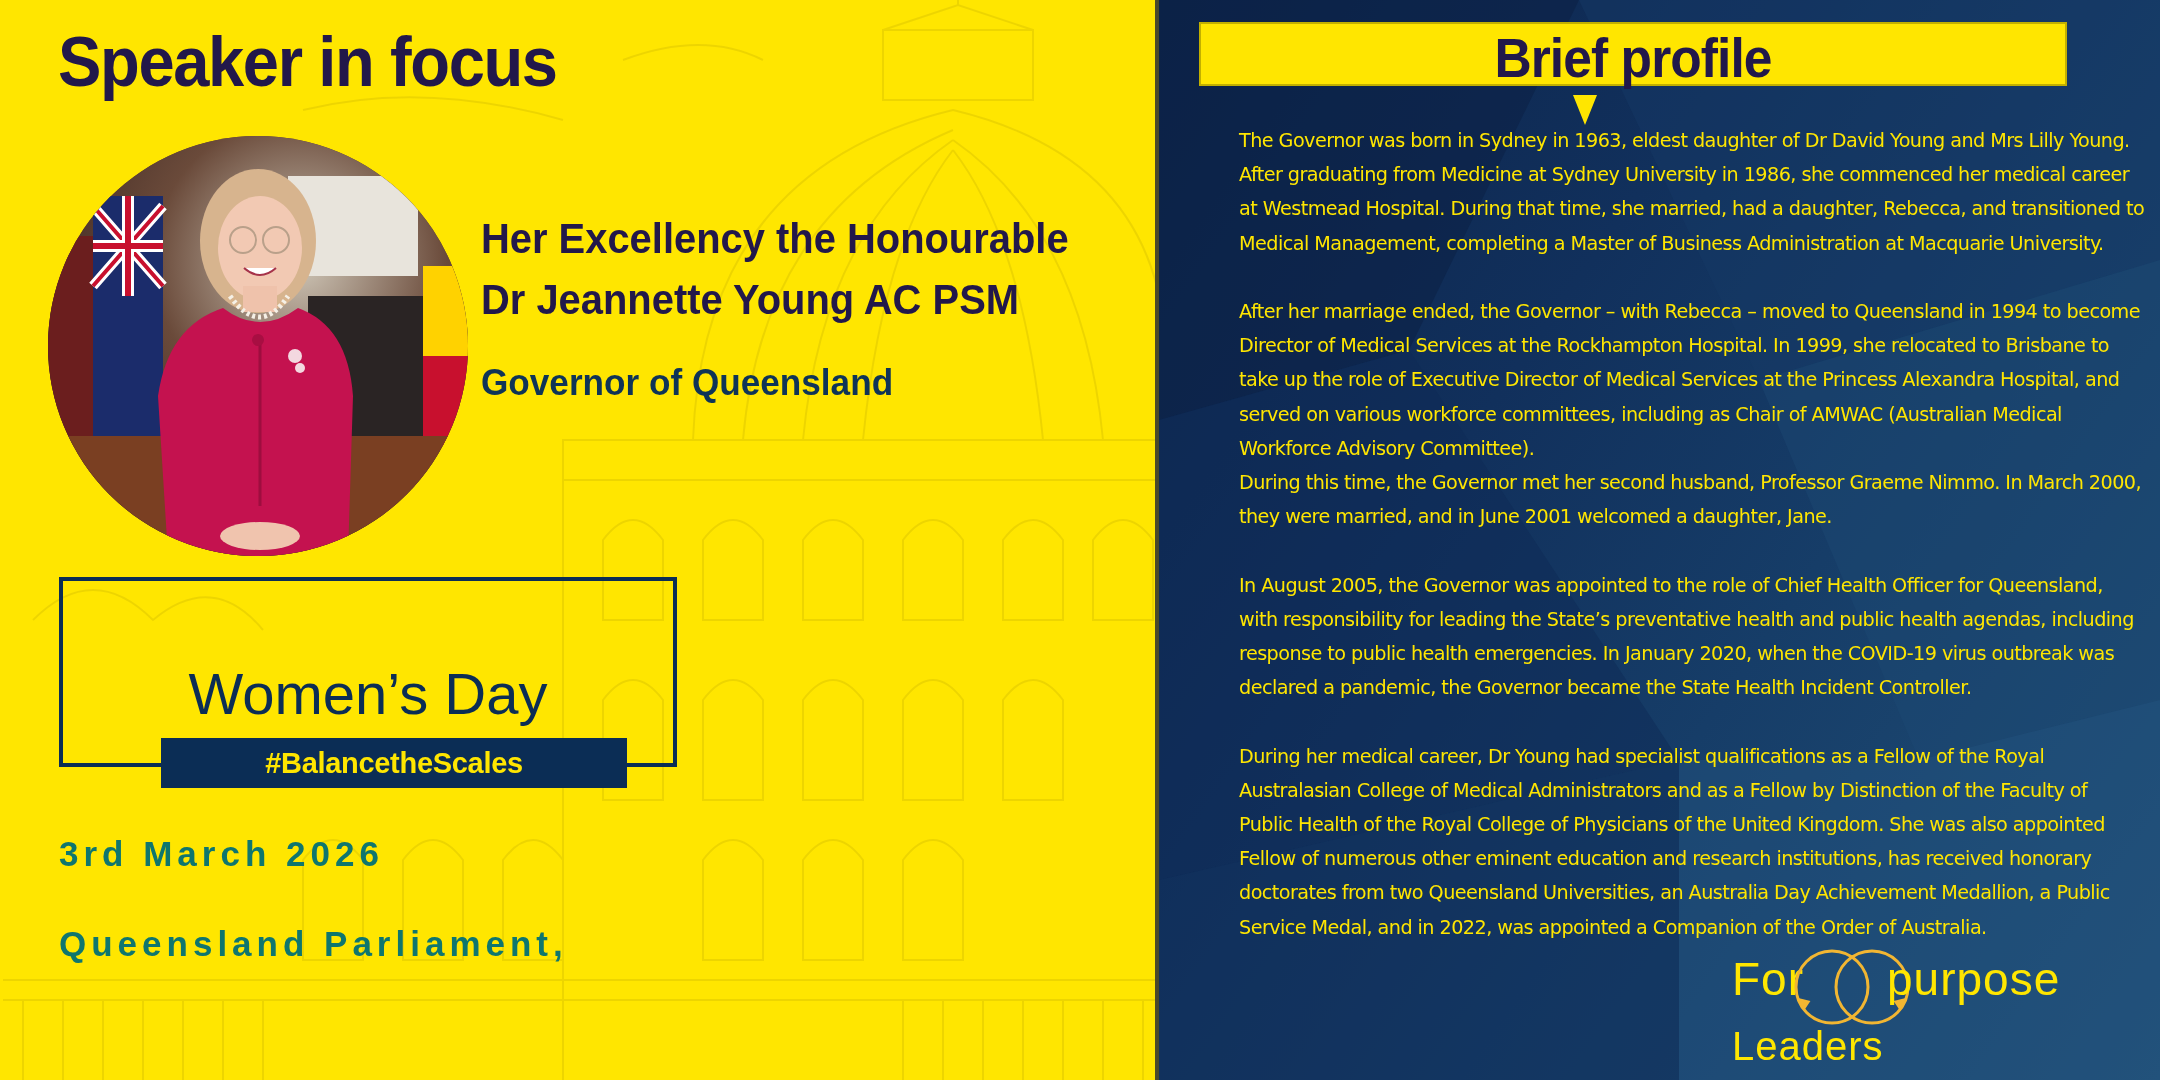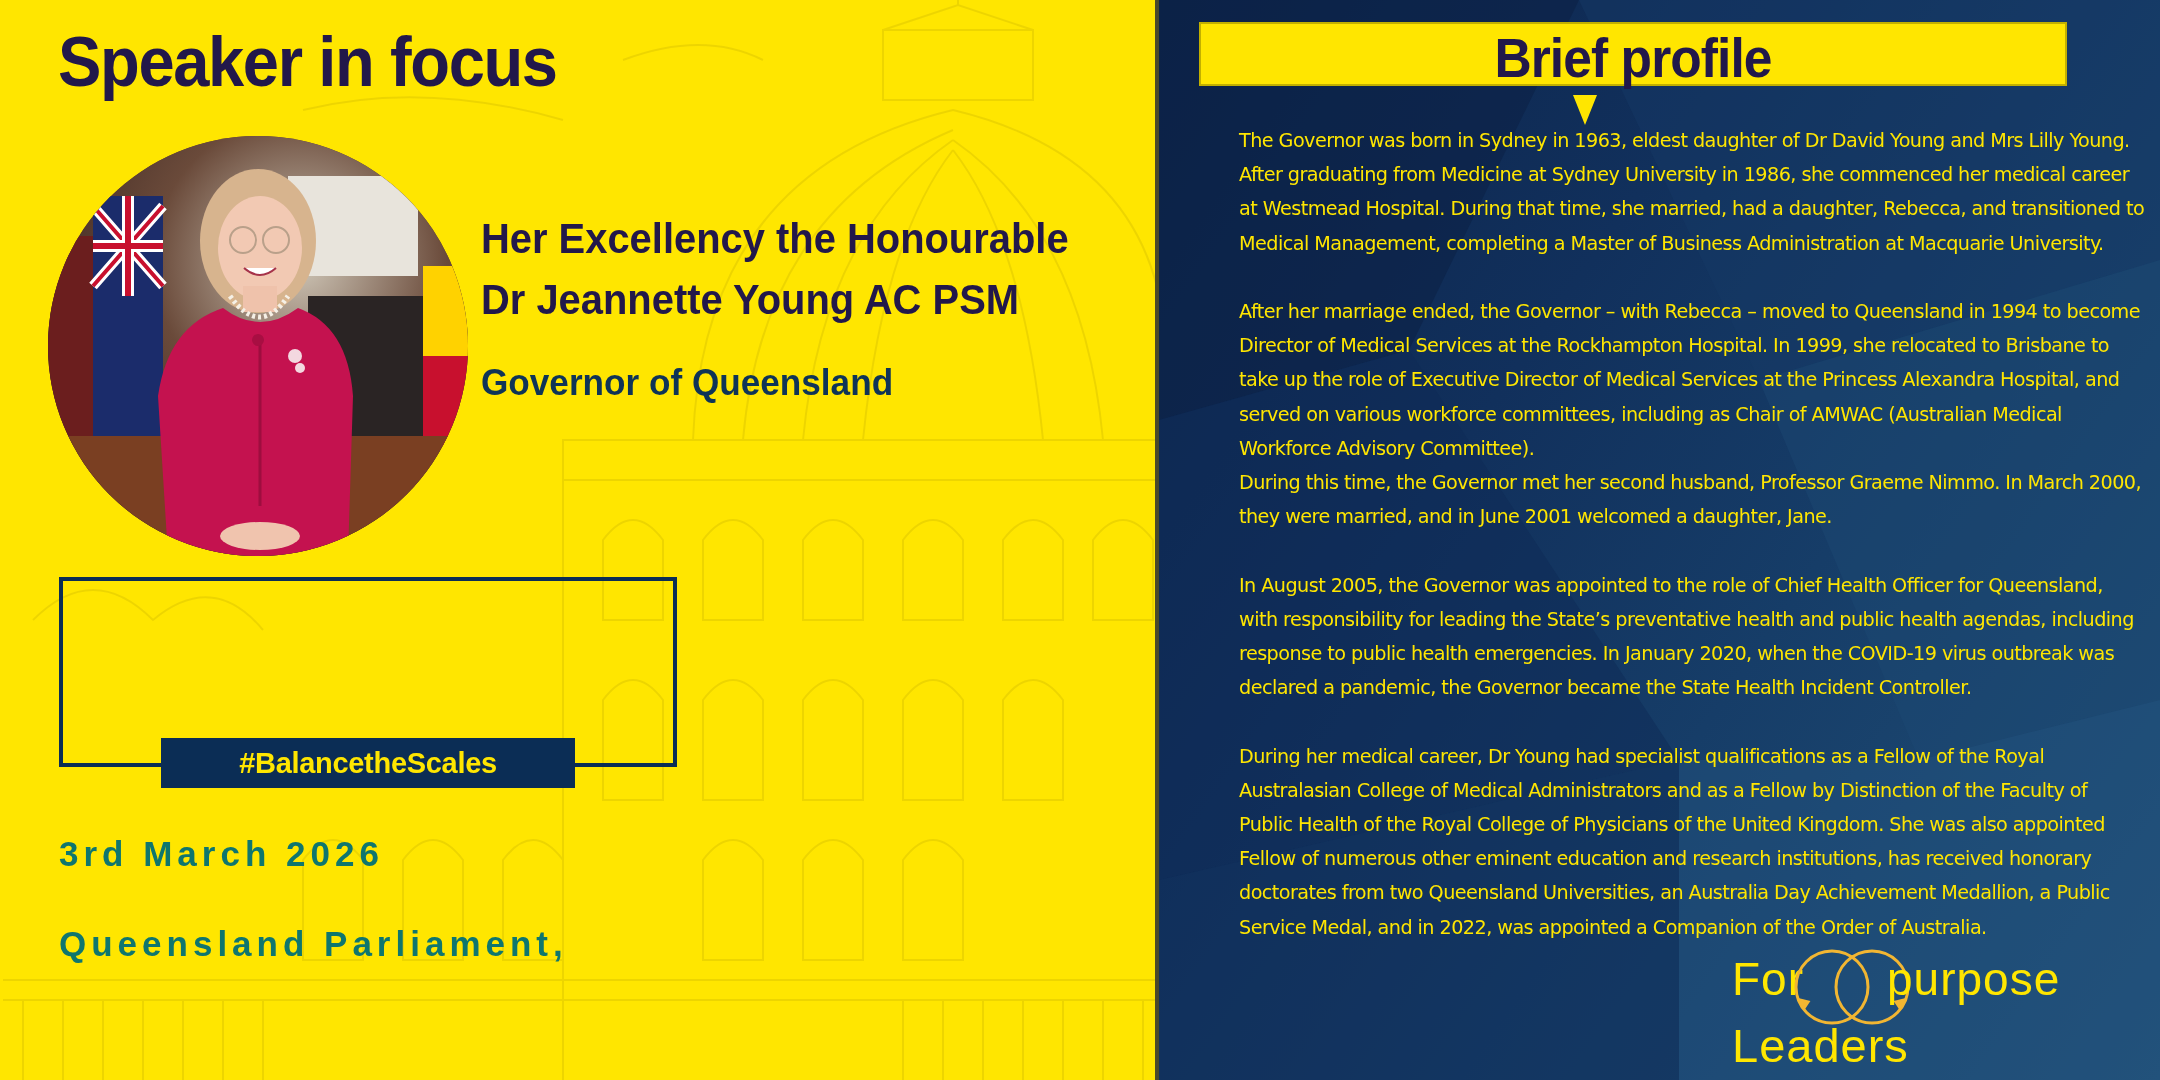--- a/index.html
+++ b/index.html
@@ -44,21 +44,21 @@
   }
   .iwd-line1, .iwd-line2 {
     position: absolute; left: 0; width: 100%; text-align: center;
     font-family: "Liberation Sans", sans-serif; color: #0B2D55;
     font-size: 58px; font-weight: 400; line-height: 62px; white-space: nowrap;
   }
   .iwd-line1 { top: 20px; }
   .iwd-line2 { top: 82px; }
   .iwd-line1 b { font-weight: 700; }
   .hashtag {
-    position: absolute; left: 158px; top: 738px; width: 414px; height: 50px;
+    position: absolute; left: 158px; top: 738px; width: 466px; height: 50px;
     background: #0B2D55; color: #FFE600; text-align: center;
     font-family: "Liberation Sans", sans-serif; font-weight: 700;
     font-size: 29px; line-height: 50px; letter-spacing: -0.3px;
   }
 
   .event-date, .event-venue {
     position: absolute; left: 56px;
     font-family: "Liberation Sans", sans-serif; font-weight: 700;
     color: #0f766e; font-size: 35px; letter-spacing: 5px; line-height: 44px;
   }
@@ -96,21 +96,21 @@
   }
   .bio p { margin-bottom: 34.2px; white-space: pre-line; }
 
   .logo { position: absolute; left: 573px; top: 940px; width: 360px; height: 130px; }
   .logo-for, .logo-purpose, .logo-leaders {
     position: absolute; font-family: "Liberation Sans", sans-serif; color: #FFE600;
     font-weight: 400; font-size: 46px; letter-spacing: 1px; line-height: 50px;
   }
   .logo-for { left: 0; top: 14px; }
   .logo-purpose { left: 155px; top: 14px; }
-  .logo-leaders { left: 0; top: 81px; font-size: 47px; }
+  .logo-leaders { left: 0; top: 81px; font-size: 40px; }
   .logo-rings { position: absolute; left: 60px; top: 2px; width: 120px; height: 90px; }
 </style>
 </head>
 <body>
 
 <section class="left">
   <svg class="sketch" viewBox="0 0 1157 1080" fill="none" stroke="#E0C800" stroke-width="2">
 
     <path d="M690 440 Q700 170 950 110 Q1200 170 1157 440"></path>
     <path d="M740 440 Q760 210 950 130"></path>
@@ -204,20 +204,21 @@
     </svg>
   </div>
 
   <div class="honorific">
     <div>Her Excellency the Honourable</div>
     <div>Dr Jeannette Young AC PSM</div>
   </div>
   <div class="role">Governor of Queensland</div>
 
   <div class="iwd-frame">
+    <div class="iwd-line2">Women’s Day</div>
   </div>
   <div class="hashtag">#BalancetheScales</div>
 
   <div class="event-date">3rd March 2026</div>
   <div class="event-venue">
     <div>Queensland Parliament,</div>
   </div>
 </section>
 
 <div class="divider"></div>

